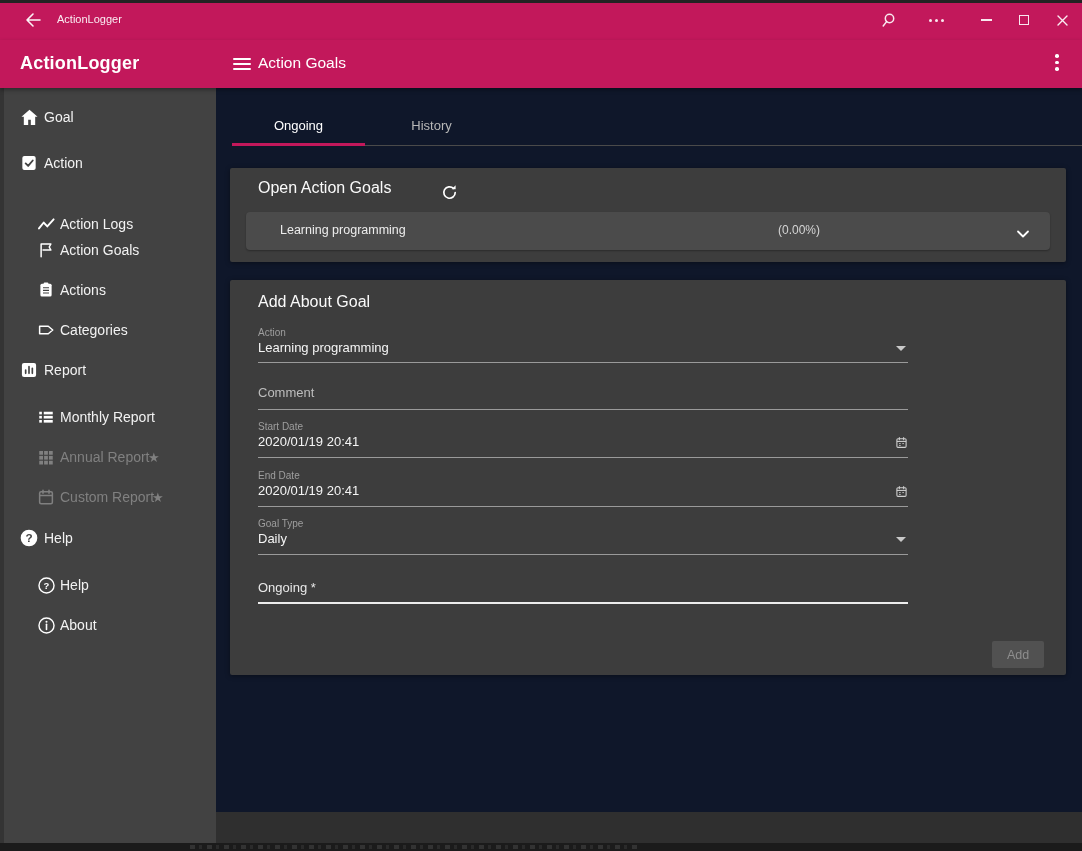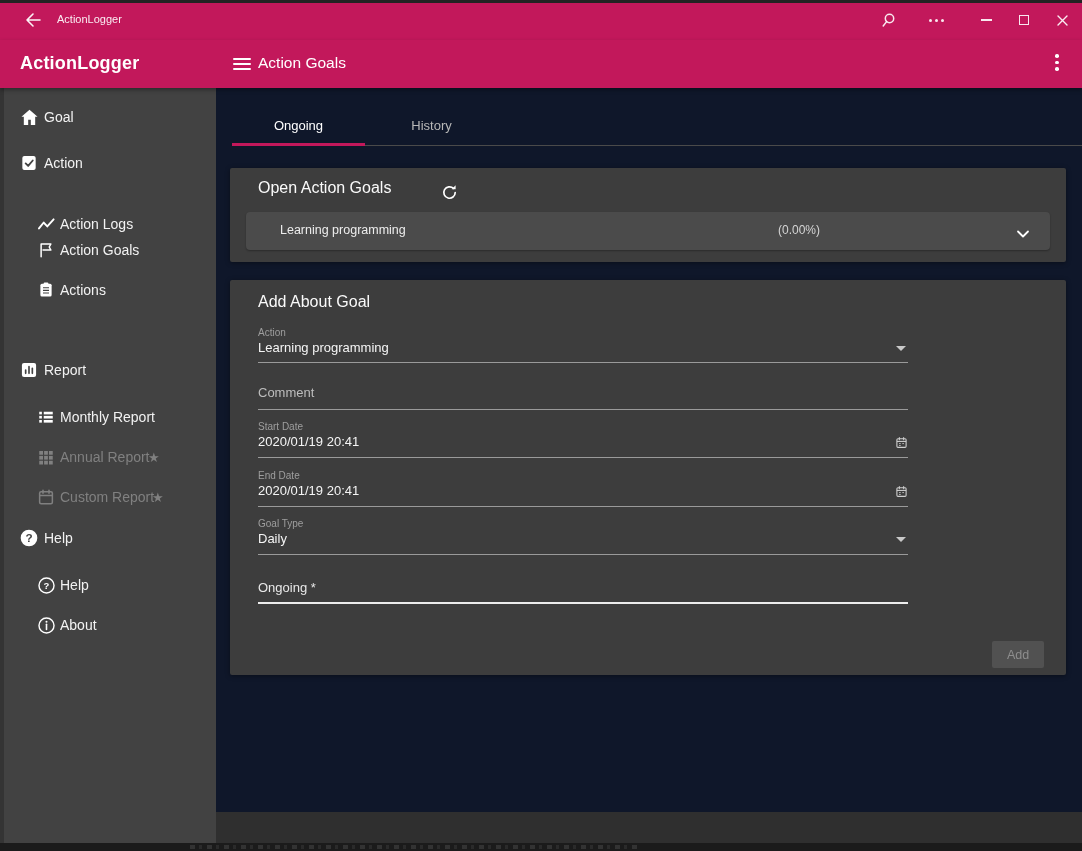--- a/index.html
+++ b/index.html
@@ -171,20 +171,28 @@
     <span class="nicon">
       <svg width="18" height="18" viewBox="0 0 24 24">
           <rect x="4.5" y="3.5" width="15" height="17" rx="2" fill="#fff"></rect>
           <rect x="9" y="2" width="6" height="3.2" rx="1" fill="#fff"></rect>
           <path d="M8 9h8M8 12.5h8M8 16h8" stroke="#424242" stroke-width="1.6"></path>
         </svg>
     </span>
     <span class="nlabel">Actions</span>
   </div>
 
+  <div class="nav-item lvl1" style="top:222px;">
+    <span class="nicon">
+      <svg width="18" height="18" viewBox="0 0 24 24">
+          <path d="M3.5 7h11.5L21 12l-6 5H3.5z" stroke="#fff" stroke-width="2" fill="none" stroke-linejoin="round"></path>
+        </svg>
+    </span>
+    <span class="nlabel">Categories</span>
+  </div>
 
   <div class="nav-item lvl0" style="top:259px;padding-left:48px;">
     <span class="nicon">
       <svg width="20" height="20" viewBox="0 0 24 24">
           <rect x="3.5" y="3.5" width="17" height="17" rx="2.5" fill="#fff"></rect>
           <path d="M8 16v-4M12 16V8M16 16v-6" stroke="#424242" stroke-width="2" stroke-linecap="round"></path>
         </svg>
     </span>
     <span class="nlabel">Report</span>
   </div>

